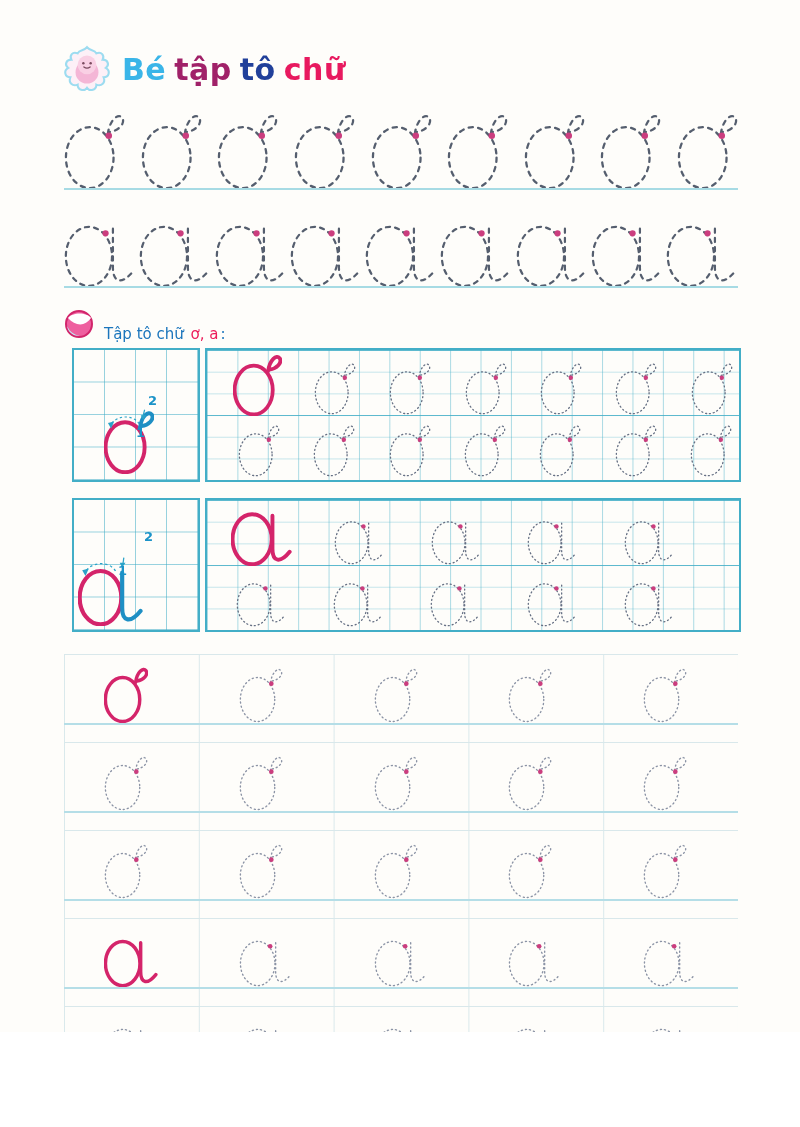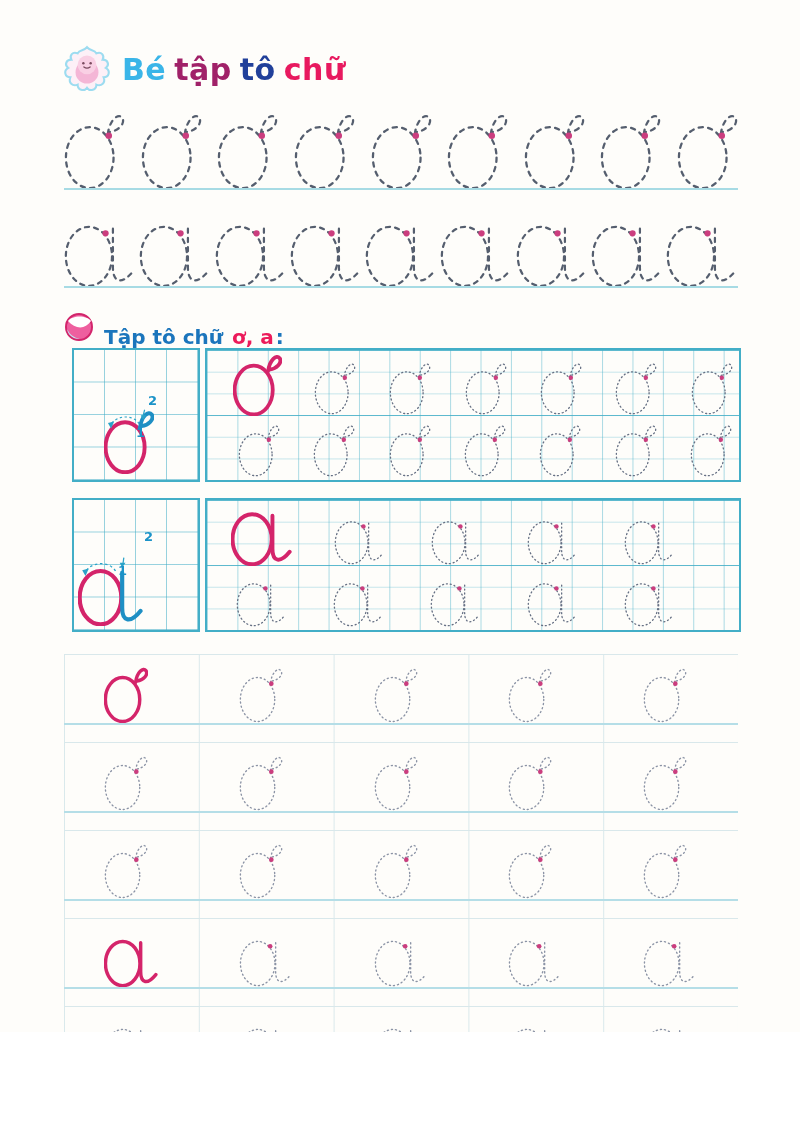--- a/index.html
+++ b/index.html
@@ -9,21 +9,21 @@
   }
   
   .hdr{position:absolute;left:62px;top:44px;display:flex;align-items:center;gap:10px;}
   .hdr h1{margin:0;font-size:30px;font-weight:bold;letter-spacing:.5px;}
   .hdr h1 span{margin-right:8px;}
   
   .trace-row{position:absolute;left:64px;width:674px;display:flex;justify-content:space-between;align-items:flex-end;}
   .rule{position:absolute;height:2px;background:#a7dbe4;}
   
   .section-hdr{position:absolute;left:64px;top:304px;display:flex;align-items:center;gap:10px;}
-  .section-label{font-size:20px;font-weight:bold;margin-top:21px;}
+  .section-label{font-size:15px;font-weight:normal;margin-top:21px;}
   .section-label span{margin-right:2px;}
   
   .mini-grid{
     position:absolute;left:72px;width:124px;height:130px;border:2px solid #43aec7;
     background-image:
       linear-gradient(to right,rgba(67,174,199,.55) 1px,transparent 1px),
       linear-gradient(to bottom,rgba(67,174,199,.55) 1px,transparent 1px);
     background-size:31px 32.5px;background-position:-1px -1px;
   }
   .large-grid{

